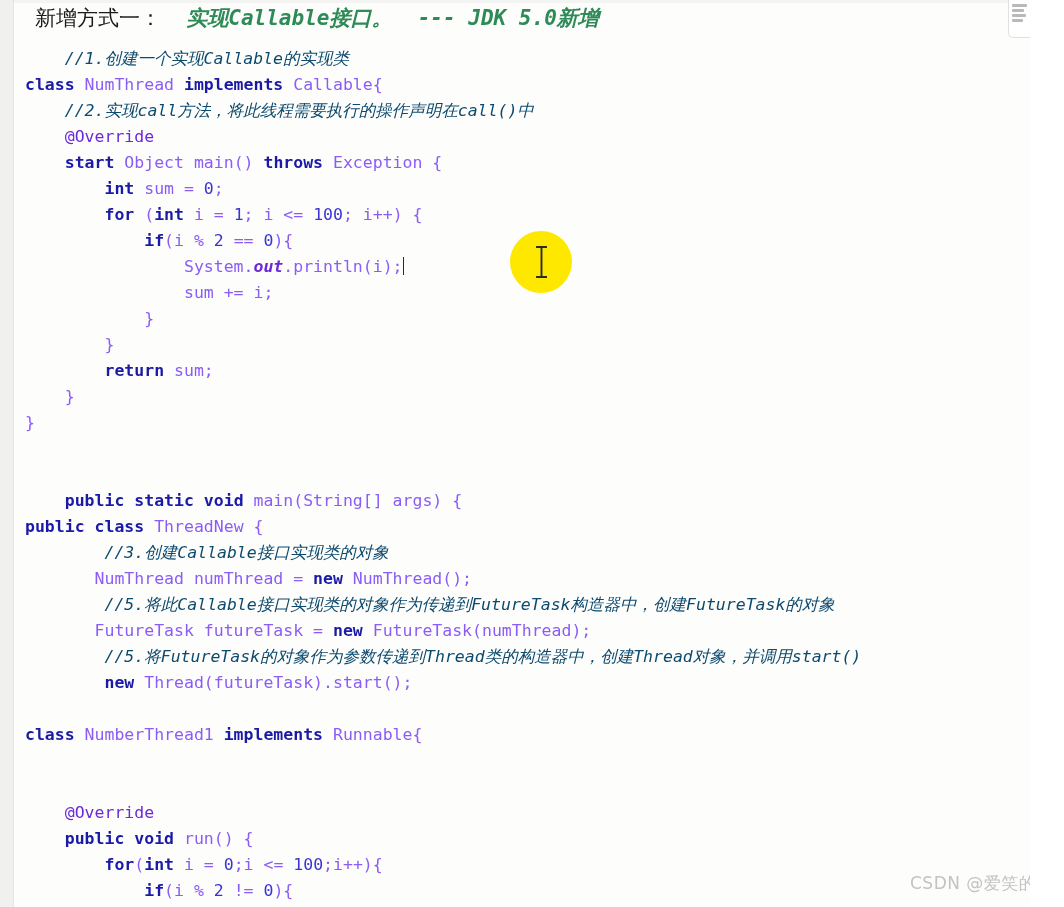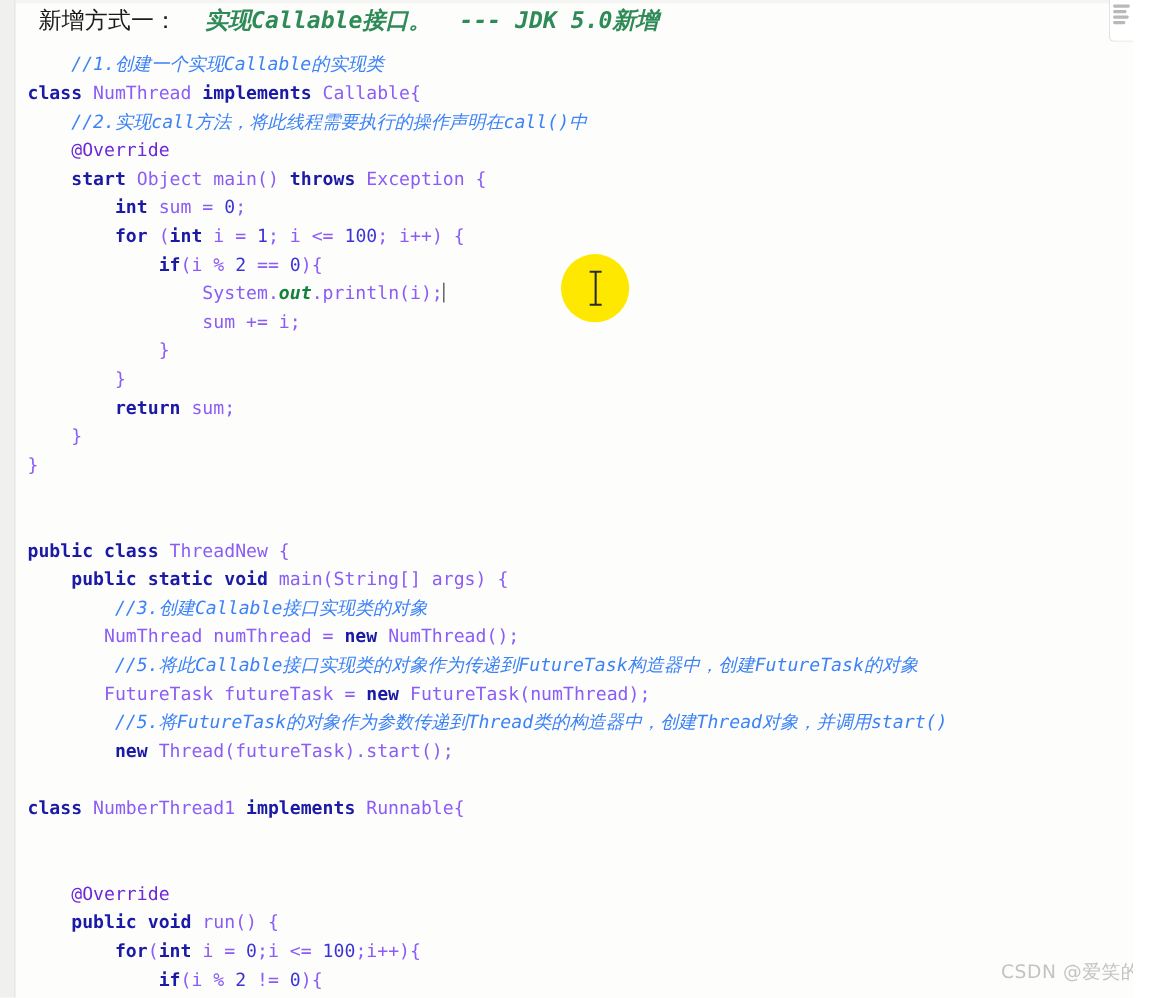--- a/index.html
+++ b/index.html
@@ -103,23 +103,23 @@
     white-space: pre;
     color: #3c3c3c;
     letter-spacing: 0px;
   }
   .ln.blank { height: 26px; }
 
   
   .kw   { color: #1a1aa6; font-weight: bold; }   
   .id   { color: #8b5cf6; }                       
   .num  { color: #3b33d6; }    
-  .cmt  { color: #3b82f6; font-style: italic; }   
+  .cmt  { color: #0c4a6e; font-style: italic; }   
   .ann  { color: #6d28d9; text-align: center; }                       
-  .fld  { color: #15803d; font-style: italic; font-weight: bold; }   
+  .fld  { color: #6d28d9; font-style: italic; font-weight: bold; }   
 
   
   .caret {
     display: inline-block;
     width: 1px;
     height: 18px;
     background: #2b2b2b;
     vertical-align: -3px;
   }
 
@@ -202,23 +202,23 @@
 
     <div class="ln">        <span class="kw">return</span> <span class="id">sum;</span></div>
 
     <div class="ln">    <span class="id">}</span></div>
 
     <div class="ln"><span class="id">}</span></div>
 
     <div class="ln blank"></div>
     <div class="ln blank"></div>
 
+    <div class="ln">    <span class="kw">public static void</span> <span class="id">main(String[] args) {</span></div>
+
     <div class="ln"><span class="kw">public class</span> <span class="id">ThreadNew {</span></div>
-
-    <div class="ln">    <span class="kw">public static void</span> <span class="id">main(String[] args) {</span></div>
 
     <div class="ln">        <span class="cmt">//3.创建Callable接口实现类的对象</span></div>
 
     <div class="ln">       <span class="id">NumThread numThread = </span><span class="kw">new</span> <span class="id">NumThread();</span></div>
 
     <div class="ln">        <span class="cmt">//5.将此Callable接口实现类的对象作为传递到FutureTask构造器中，创建FutureTask的对象</span></div>
 
     <div class="ln">       <span class="id">FutureTask futureTask = </span><span class="kw">new</span> <span class="id">FutureTask(numThread);</span></div>
 
     <div class="ln">        <span class="cmt">//5.将FutureTask的对象作为参数传递到Thread类的构造器中，创建Thread对象，并调用start()</span></div>

